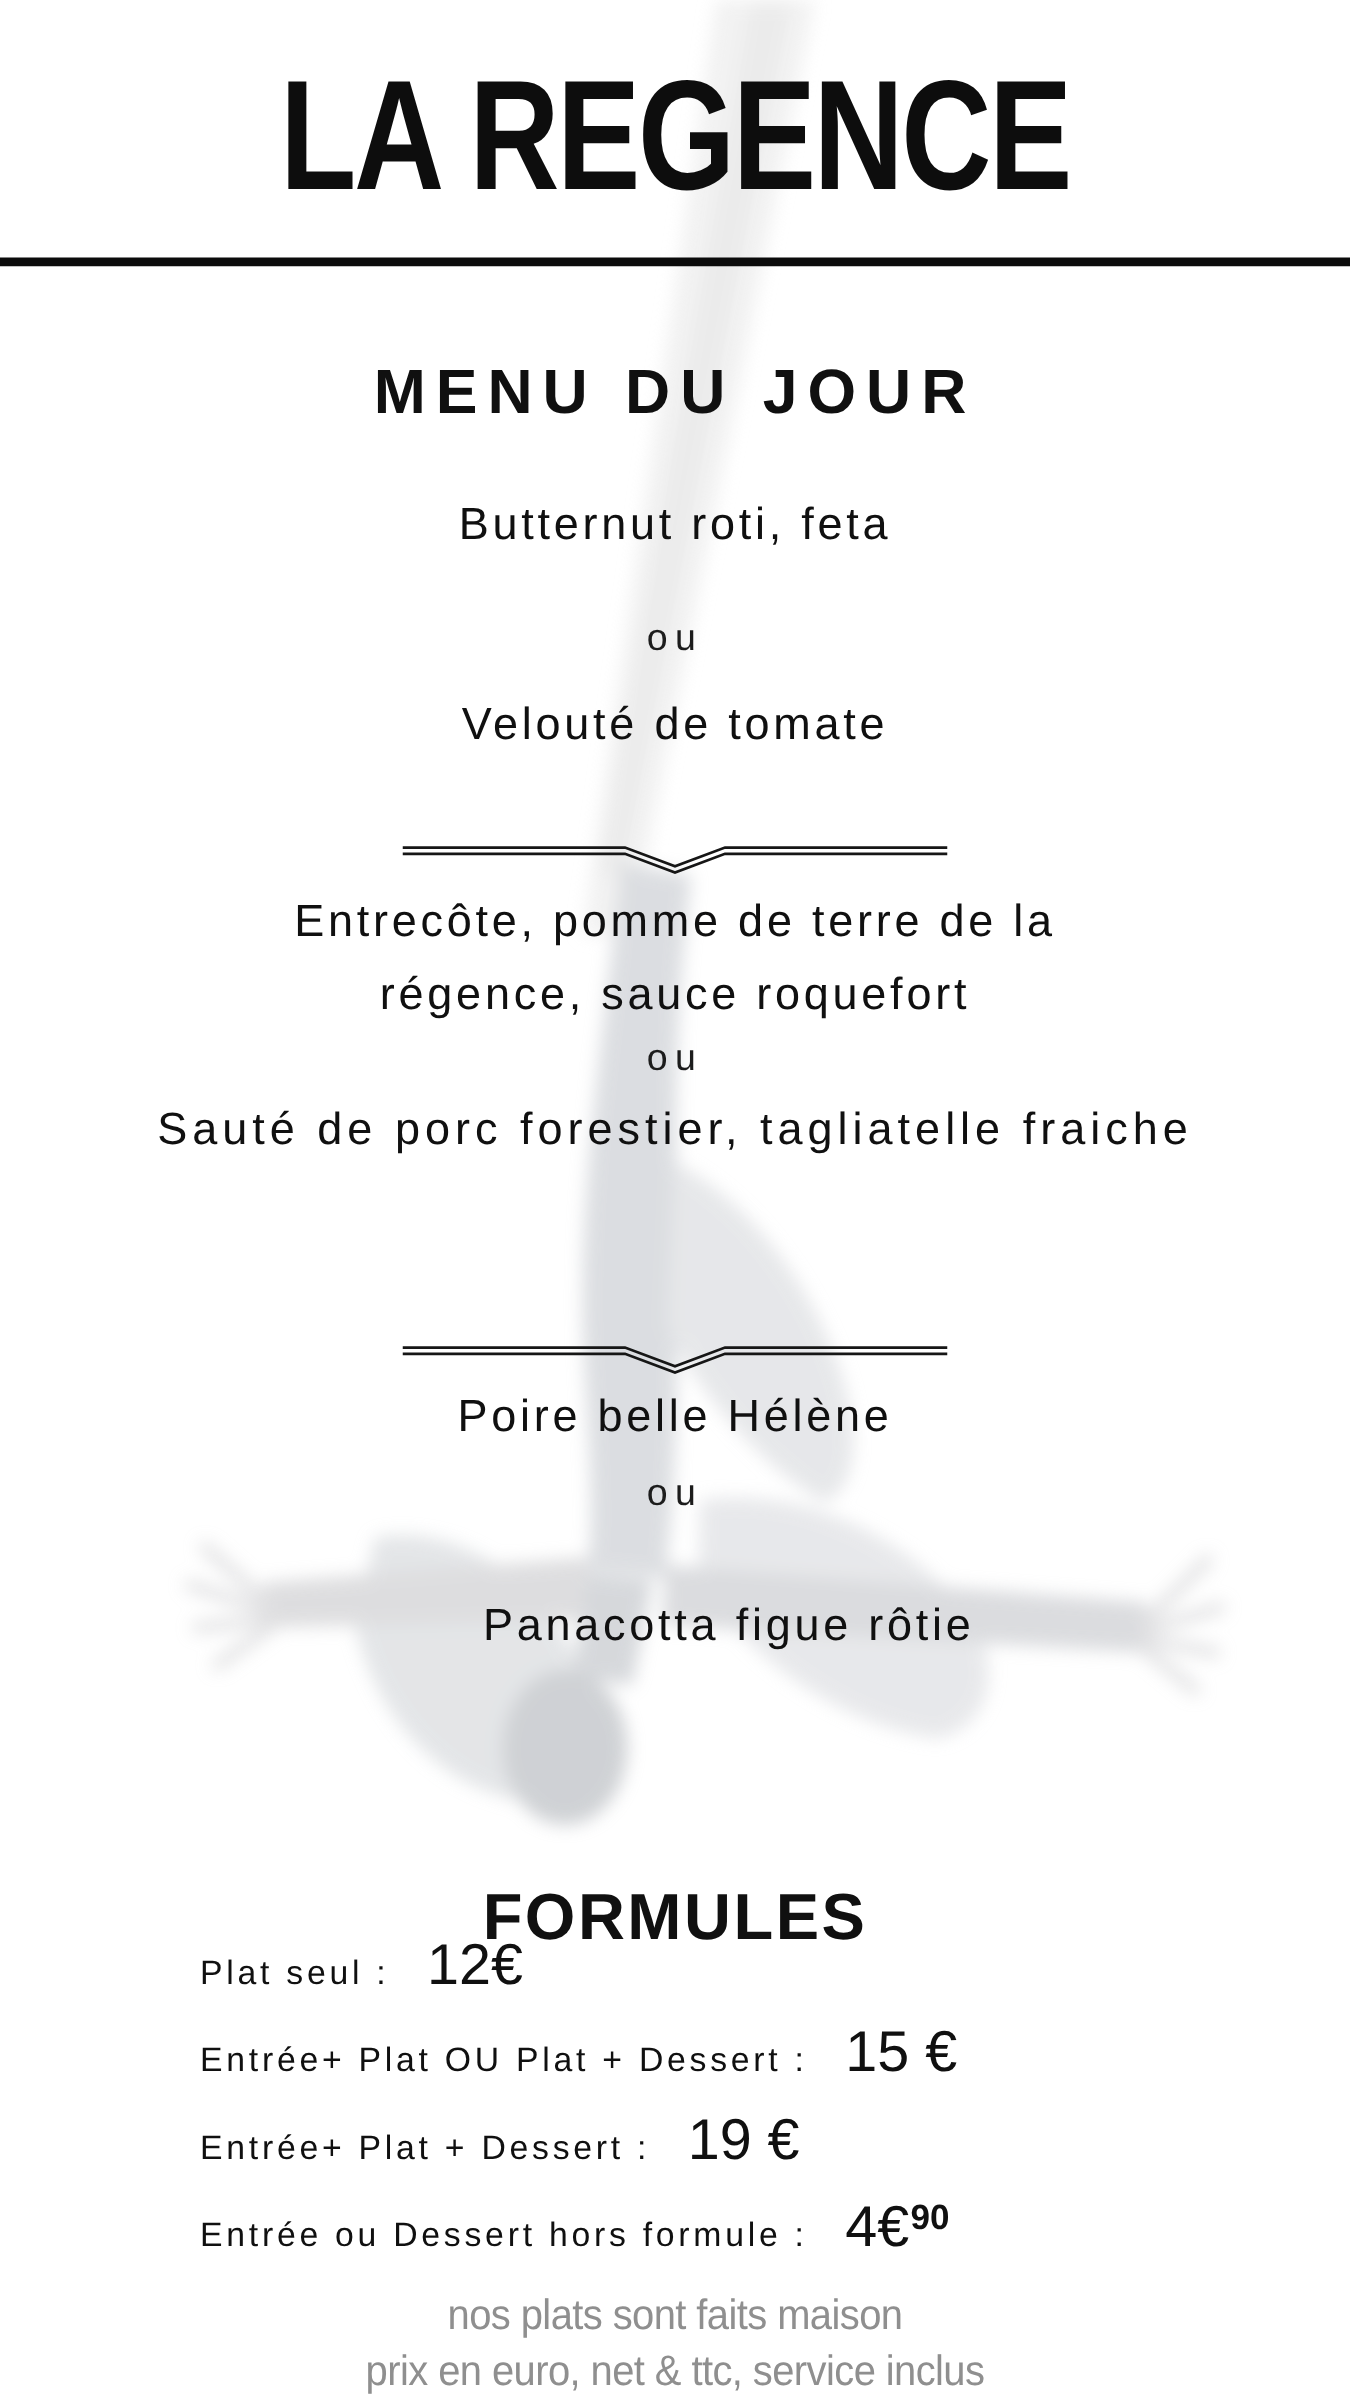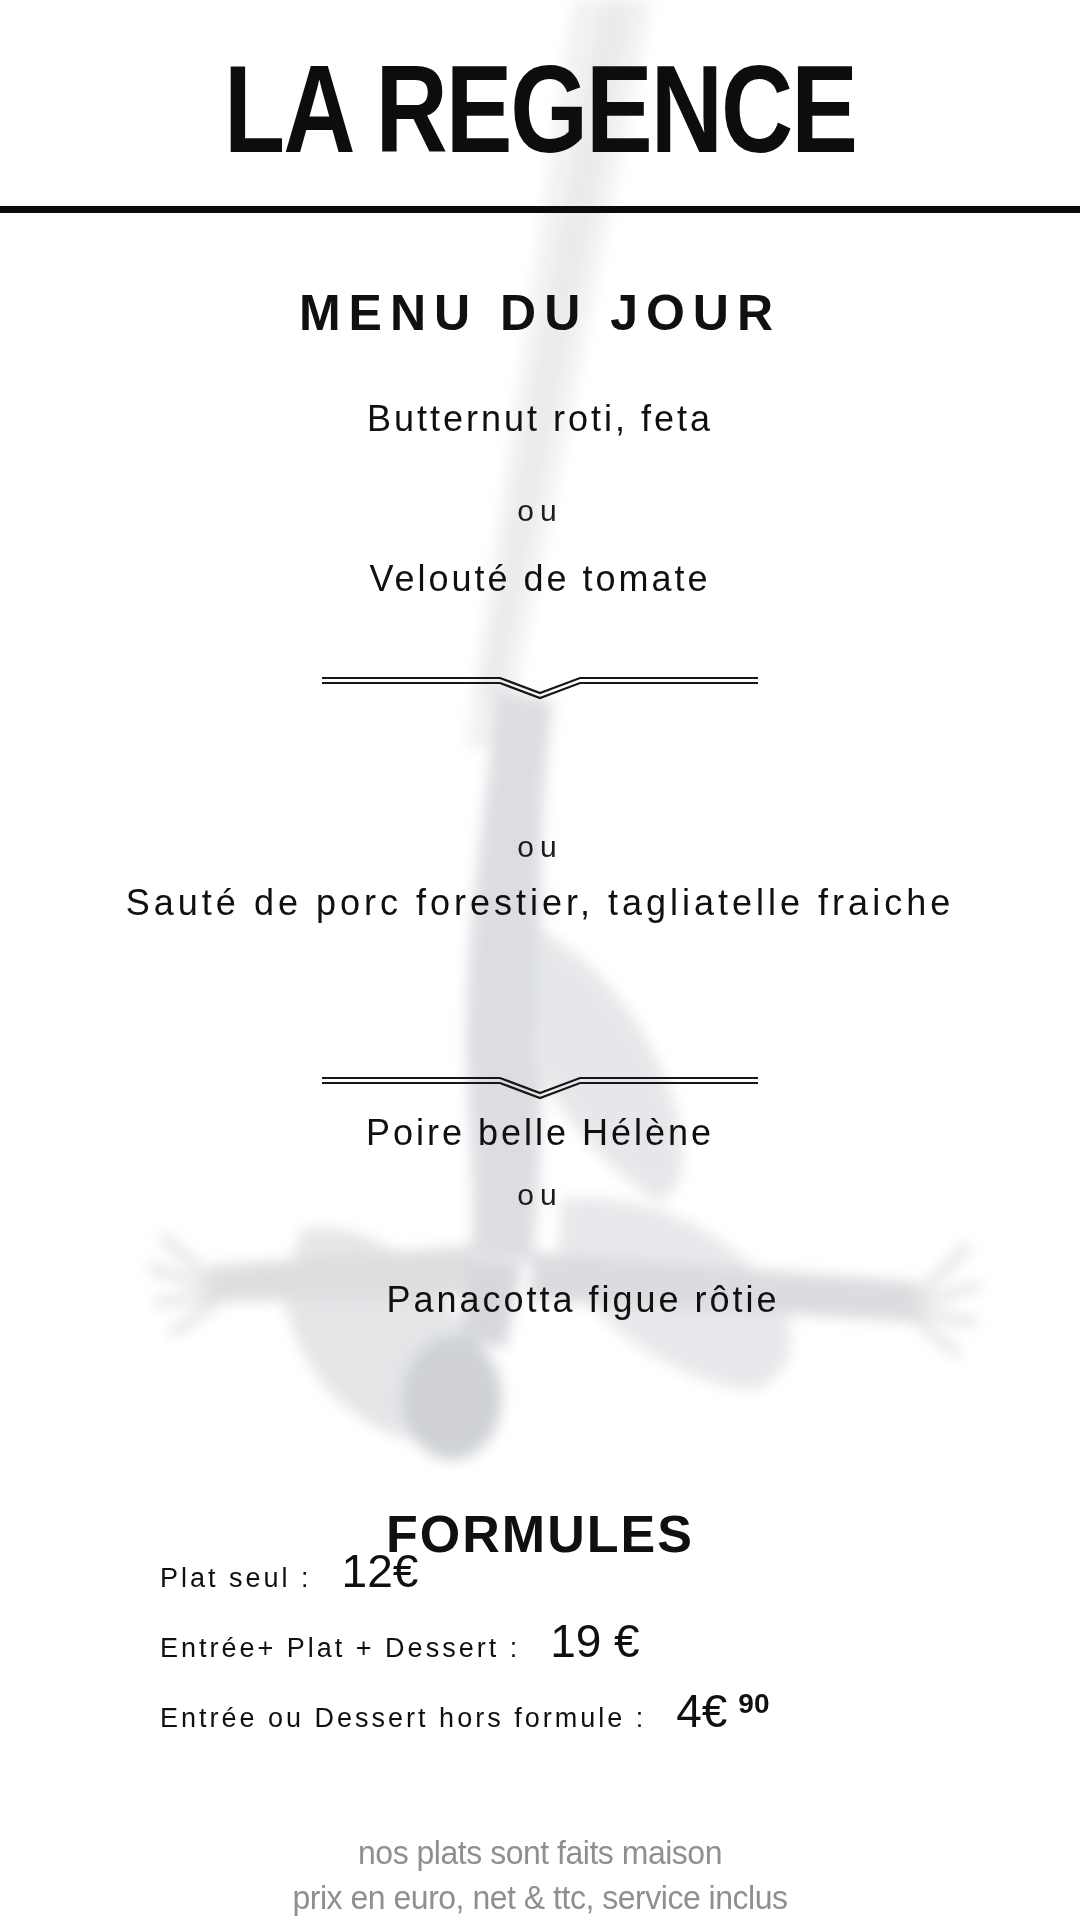--- a/index.html
+++ b/index.html
@@ -29,21 +29,21 @@
   .d2{top:1072px;}
   .poire{top:1112px;}
   .ou3{top:1178px;}
   .pana{top:1279px;padding-left:43px;}
 
   .formules-heading{top:1458px;font-weight:700;font-size:52px;letter-spacing:2px;margin-top:46px;}
   .f-rows{position:absolute;top:1544px;left:160px;right:40px;z-index:2;text-align:left;}
   .f-row{display:flex;align-items:baseline;height:70px;}
   .f-label{font-size:27px;font-weight:400;letter-spacing:3px;white-space:pre;}
   .f-price{font-weight:400;font-size:46px;letter-spacing:0;margin-left:30px;white-space:pre;}
-  .f-cents{font-weight:700;font-size:28px;position:relative;top:-14px;margin-left:11px;}
+  .f-cents{font-weight:700;font-size:28px;position:relative;top:-14px;margin-left:1px;}
 
   .footer{top:1830px;font-size:34px;line-height:1.32;color:#8f8f8f;
           transform:scaleX(0.94);transform-origin:center top;letter-spacing:-0.5px;}
 </style>
 </head>
 <body>
 
 <div class="page">
 
   <svg class="bg-art" viewBox="0 0 1080 1920" aria-hidden="true">
@@ -83,37 +83,45 @@
 
   <div class="layer item bold i1">Butternut roti, feta</div>
   <div class="layer ou ou1">ou</div>
   <div class="layer item i2"><span class="bold">Velouté</span><span class="light"> de tomate</span></div>
 
   <svg class="divider d1" viewBox="0 0 436 32" aria-hidden="true">
     <polyline points="0,6 178,6 218,21 258,6 436,6" fill="none" stroke="#161616" stroke-width="2.2"></polyline>
     <polyline points="0,11 178,11 218,26 258,11 436,11" fill="none" stroke="#161616" stroke-width="2.2"></polyline>
   </svg>
 
+  <div class="layer item bold mains">
+    <span>Entrecôte, pomme de terre de la</span><br>
+    <span>régence, sauce roquefort</span>
+  </div>
   <div class="layer ou ou2">ou</div>
   <div class="layer item light saute">Sauté de porc forestier, tagliatelle fraiche</div>
 
   <svg class="divider d2" viewBox="0 0 436 32" aria-hidden="true">
     <polyline points="0,6 178,6 218,21 258,6 436,6" fill="none" stroke="#161616" stroke-width="2.2"></polyline>
     <polyline points="0,11 178,11 218,26 258,11 436,11" fill="none" stroke="#161616" stroke-width="2.2"></polyline>
   </svg>
 
   <div class="layer item bold poire">Poire belle Hélène</div>
   <div class="layer ou ou3">ou</div>
   <div class="layer item bold pana">Panacotta figue rôtie</div>
 
   <div class="layer formules-heading">FORMULES</div>
   <div class="f-rows">
     <div class="f-row">
       <span class="f-label">Plat seul :</span>
       <span class="f-price">12€</span>
+    </div>
+    <div class="f-row">
+      <span class="f-label">Entrée+ Plat OU Plat + Dessert :</span>
+      <span class="f-price">15 €</span>
     </div>
     <div class="f-row">
       <span class="f-label">Entrée+ Plat + Dessert :</span>
       <span class="f-price">19 €</span>
     </div>
     <div class="f-row">
       <span class="f-label">Entrée ou Dessert hors formule :</span>
       <span class="f-price">4€</span>
       <span class="f-cents">90</span>
     </div>

